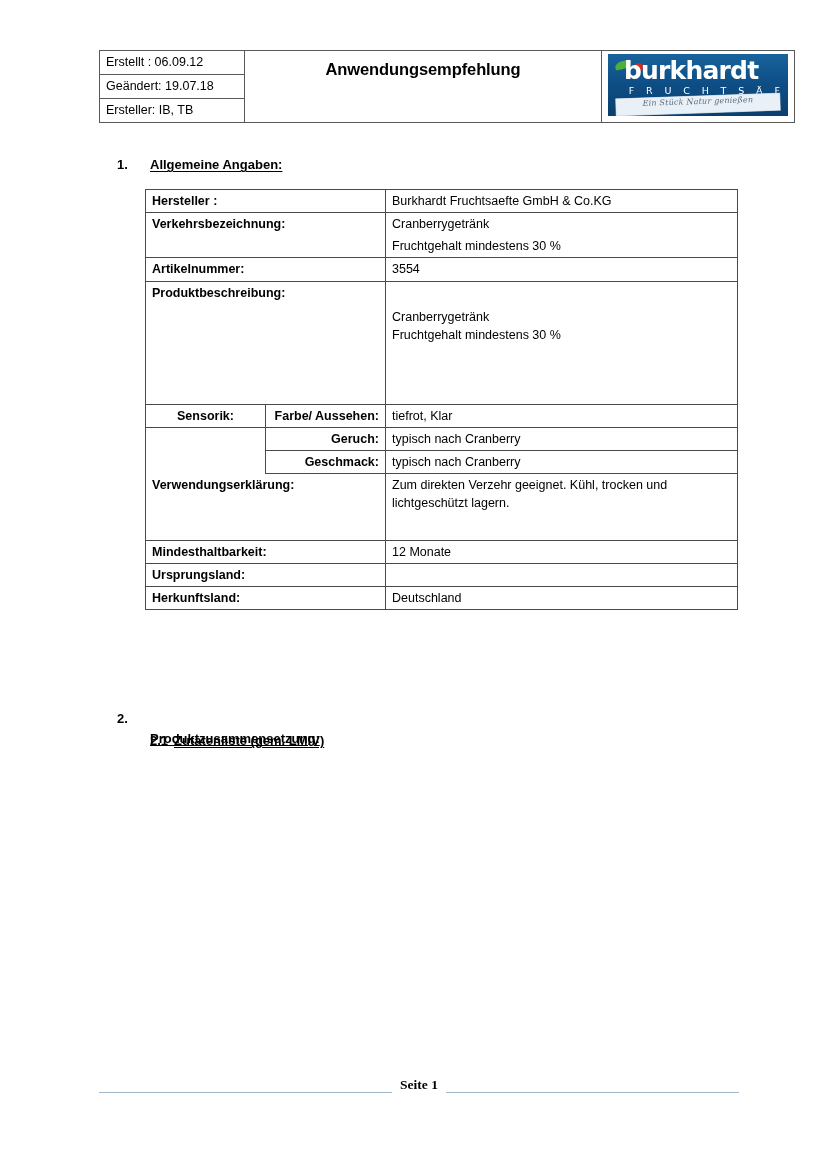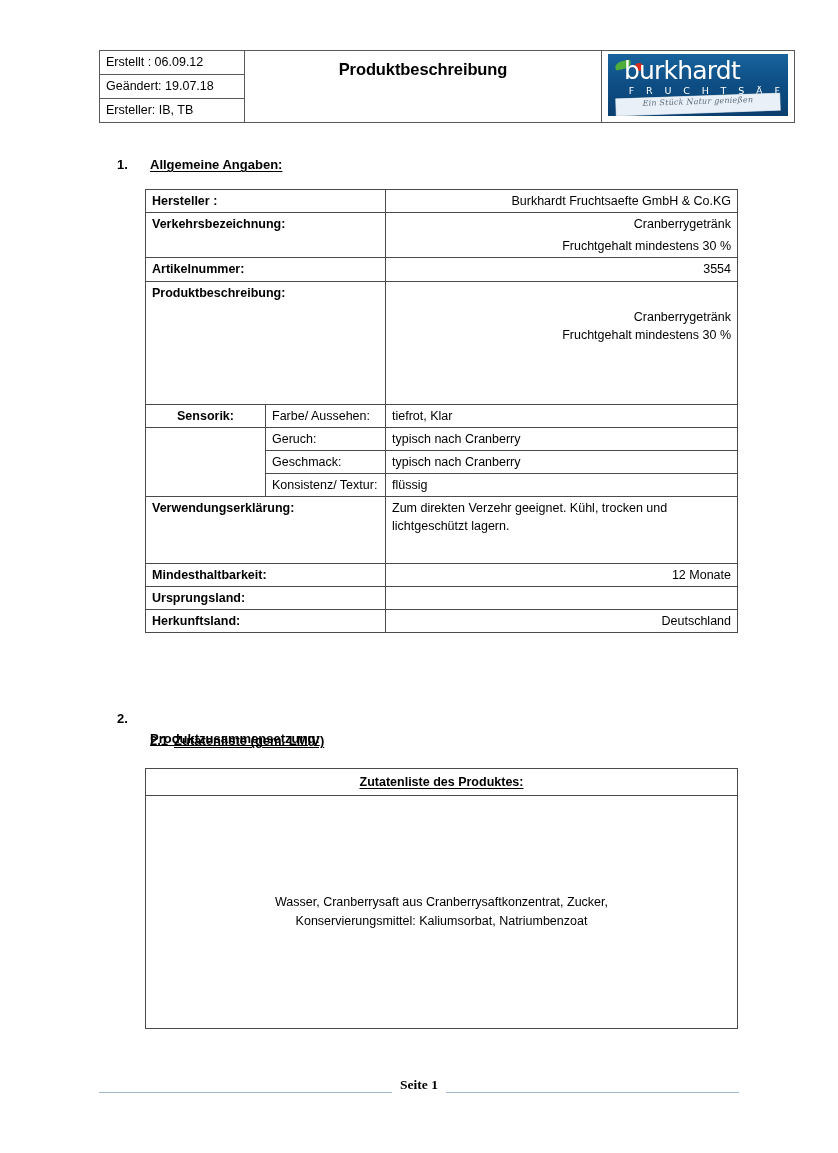--- a/index.html
+++ b/index.html
@@ -69,21 +69,21 @@
     background: linear-gradient(180deg,#18639c 0%, #0e4f86 45%, #0a3f6e 100%);
     position: relative;
     overflow: hidden;
     display: inline-block;
   }
   .logo-word {
     position: absolute;
     left: 16px;
     top: 4px;
     font-size: 25px;
-    font-weight: normal;
+    font-weight: bold;
     color: #ffffff;
     letter-spacing: -0.8px;
     line-height: 1;
     font-family: "DejaVu Sans", sans-serif;
   }
   .logo-sub {
     position: absolute;
     left: 17px;
     top: 31px;
     font-size: 9.5px;
@@ -167,25 +167,26 @@
   .lbl {
     font-weight: bold;
     width: 227px;
   }
   .lbl-sens {
     font-weight: bold;
     width: 77px;
     text-align: center;
   }
   .lbl-sens-sub {
-    font-weight: normal;
+    font-weight: bold;
     width: 150px;
+    text-align: right;
   }
   .val-c {
-    text-align: right;
+    text-align: left;
   }
   .val-l {
     text-align: left;
   }
   .no-top {
     border-top: none !important;
   }
   .no-bottom {
     border-bottom: none !important;
   }
@@ -243,21 +244,21 @@
 </style>
 </head>
 <body>
 
 <div class="page">
 
   <table class="header-table">
     <tbody>
         <tr>
       <td class="hdr-meta-cell">Erstellt : 06.09.12</td>
-      <td class="hdr-title-cell" rowspan="3">Produktbeschreibung</td>
+      <td class="hdr-title-cell" rowspan="3">Anwendungsempfehlung</td>
       <td class="hdr-logo-cell" rowspan="3">
         <div class="logo-box">
           <div class="logo-leaf"></div>
           <div class="logo-dot"></div>
           <div class="logo-word">burkhardt</div>
           <div class="logo-sub">F R U C H T S Ä F T E</div>
           <div class="logo-banner">
             <div class="logo-banner-text">Ein Stück Natur genießen</div>
           </div>
         </div>
@@ -309,25 +310,20 @@
       <td class="lbl-sens" style="border-top:none; border-bottom:none;">&nbsp;</td>
       <td class="lbl-sens-sub">Geruch:</td>
       <td class="val-l">typisch nach Cranberry</td>
     </tr>
     <tr>
       <td class="lbl-sens" style="border-top:none; border-bottom:none;">&nbsp;</td>
       <td class="lbl-sens-sub">Geschmack:</td>
       <td class="val-l">typisch nach Cranberry</td>
     </tr>
     <tr>
-      <td class="lbl-sens" style="border-top:none;">&nbsp;</td>
-      <td class="lbl-sens-sub">Konsistenz/ Textur:</td>
-      <td class="val-l">flüssig</td>
-    </tr>
-    <tr>
       <td class="lbl" colspan="2" style="height:62px; border-top:none;margin-top:17px;">Verwendungserklärung:</td>
       <td class="val-l" style="height:62px; border-top:none;">Zum direkten Verzehr geeignet. Kühl, trocken und lichtgeschützt lagern.</td>
     </tr>
     <tr>
       <td class="lbl" colspan="2">Mindesthaltbarkeit:</td>
       <td class="val-c">12 Monate</td>
     </tr>
     <tr>
       <td class="lbl" colspan="2">Ursprungsland:</td>
       <td class="val-c">&nbsp;</td>
@@ -337,33 +333,20 @@
       <td class="val-c">Deutschland</td>
     </tr>
   </tbody>
     </table>
 
   <div class="sec-num" style="left:117px; top:711px;">2.</div>
   <div class="sec-title" style="left:150px; top:711px;margin-top:20px;">Produktzusammensetzung:</div>
   <div class="sec-num" style="left:150px; top:733px;">2.1</div>
   <div class="sec-title" style="left:174px; top:733px;">Zutatenliste (gem. LMIV)</div>
 
-  <table class="ing-table">
-    <tbody>
-        <tr>
-      <td class="ing-head">Zutatenliste des Produktes:</td>
-    </tr>
-    <tr>
-      <td class="ing-body">
-        <div>Wasser, Cranberrysaft aus Cranberrysaftkonzentrat, Zucker,</div>
-        <div>Konservierungsmittel: Kaliumsorbat, Natriumbenzoat</div>
-      </td>
-    </tr>
-  </tbody>
-    </table>
 
   <div class="footer">
     <div class="footer-rule"></div>
     <div class="footer-text">Seite 1</div>
     <div class="footer-rule"></div>
   </div>
 
 </div>
 
 </body></html>

